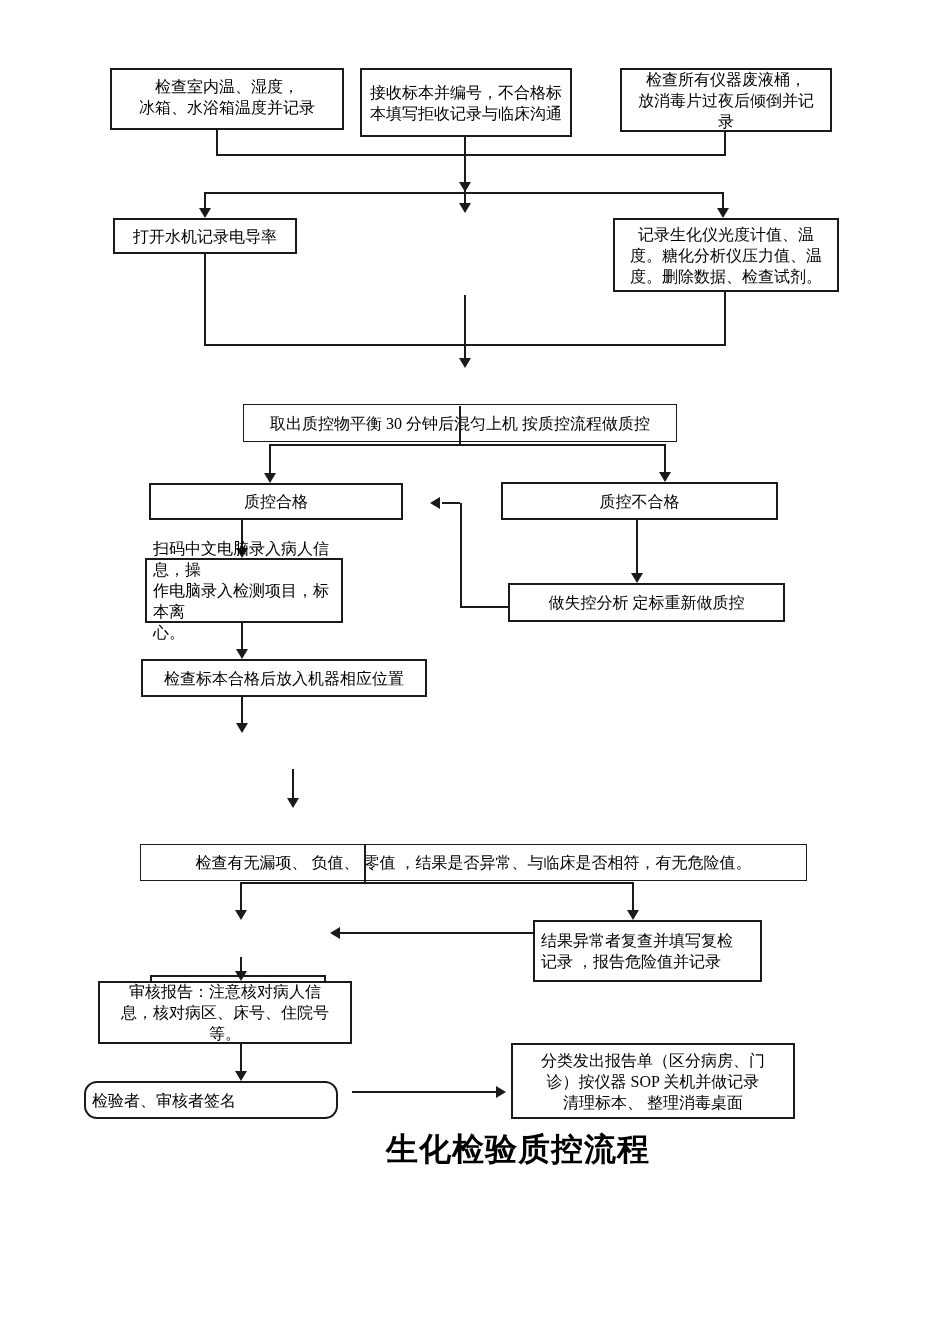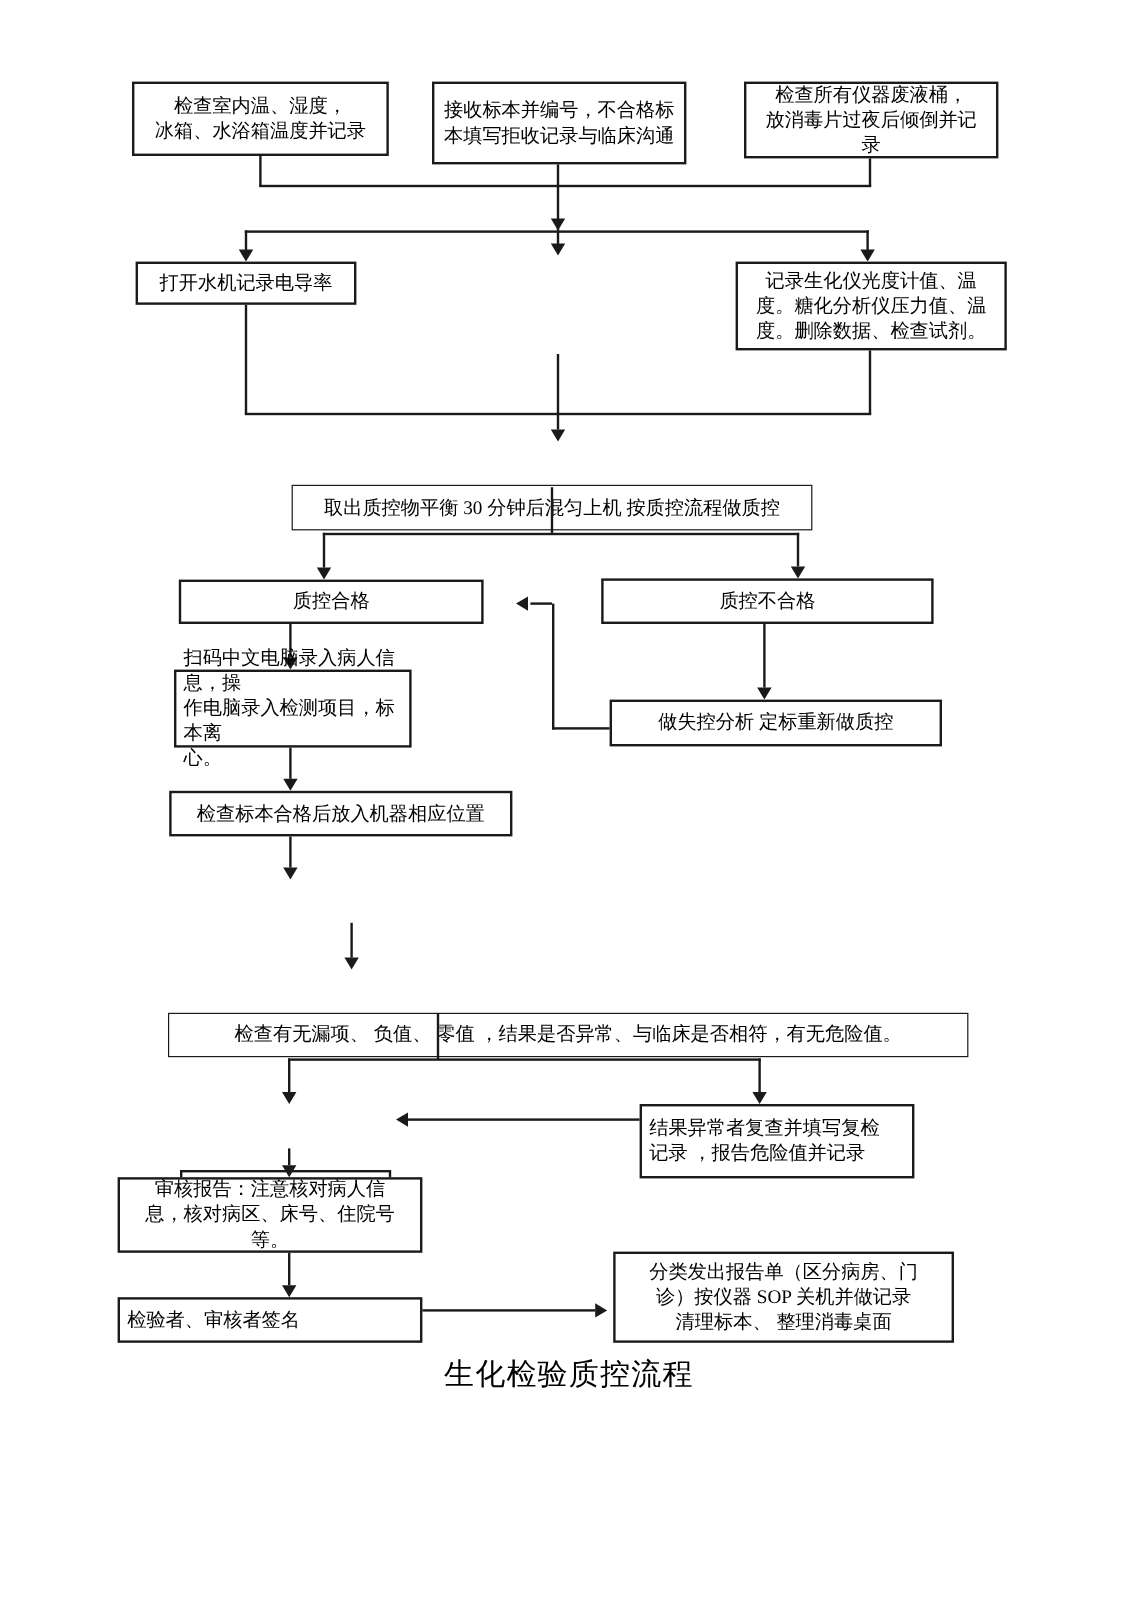--- a/index.html
+++ b/index.html
@@ -19,32 +19,32 @@
   .la{justify-content:flex-start;text-align:left;}
   .ta{align-items:flex-start;overflow:visible;}
   .hline,.vline{position:absolute;background:#1a1a1a;}
   .hline{height:2px;}
   .vline{width:2px;}
   .ah{position:absolute;width:0;height:0;}
   .ah-down{border-left:6px solid transparent;border-right:6px solid transparent;border-top:10px solid #1a1a1a;}
   .ah-left{border-top:6px solid transparent;border-bottom:6px solid transparent;border-right:10px solid #1a1a1a;}
   .ah-right{border-top:6px solid transparent;border-bottom:6px solid transparent;border-left:10px solid #1a1a1a;}
   .title{
-    position:absolute;left:370px;top:1128px;width:260px;
-    font-size:25px;font-weight:normal;letter-spacing:1px;
+    position:absolute;left:386px;top:1128px;width:260px;
+    font-size:32px;font-weight:bold;letter-spacing:1px;
     font-family:"Liberation Sans","DejaVu Sans",sans-serif;
     white-space:nowrap;
   }
 </style>
 </head>
 <body>
 
 <div id="canvas">
 
-  <div class="node" style="left:110px;top:68px;width:214px;height:62px;">检查室内温、湿度，
+  <div class="node" style="left:110px;top:68px;width:234px;height:62px;font-family:Liberation Mono, monospace;">检查室内温、湿度，
 冰箱、水浴箱温度并记录</div>
   <div class="node" style="left:360px;top:68px;width:212px;height:69px;">接收标本并编号，不合格标
 本填写拒收记录与临床沟通</div>
   <div class="node" style="left:620px;top:68px;width:212px;height:64px;">检查所有仪器废液桶，
 放消毒片过夜后倾倒并记
 录</div>
 
   <div class="vline" style="left:216px;top:130px;height:25px;"></div>
   <div class="vline" style="left:724px;top:132px;height:23px;"></div>
   <div class="hline" style="left:216px;top:154px;width:510px;"></div>
@@ -122,21 +122,21 @@
   <div class="ah ah-left" style="left:330px;top:927px;"></div>
 
   <div class="vline" style="left:240px;top:957px;height:14px;"></div>
   <div class="ah ah-down" style="left:235px;top:971px;"></div>
   <div class="node" style="left:98px;top:981px;width:254px;height:63px;">审核报告：注意核对病人信
 息，核对病区、床号、住院号
 等。</div>
 
   <div class="vline" style="left:240px;top:1044px;height:27px;"></div>
   <div class="ah ah-down" style="left:235px;top:1071px;"></div>
-  <div class="node la" style="left:98px;top:1081px;width:254px;height:38px;">检验者、审核者签名</div>
+  <div class="node la" style="left:84px;top:1081px;width:254px;height:38px;border-radius:13px;">检验者、审核者签名</div>
 
   <div class="hline" style="left:352px;top:1091px;width:144px;"></div>
   <div class="ah ah-right" style="left:496px;top:1086px;"></div>
   <div class="node" style="left:511px;top:1043px;width:284px;height:76px;">分类发出报告单（区分病房、门
 诊）按仪器 SOP 关机并做记录
 清理标本、 整理消毒桌面</div>
 
   <div class="title">生化检验质控流程</div>
 
 </div>

